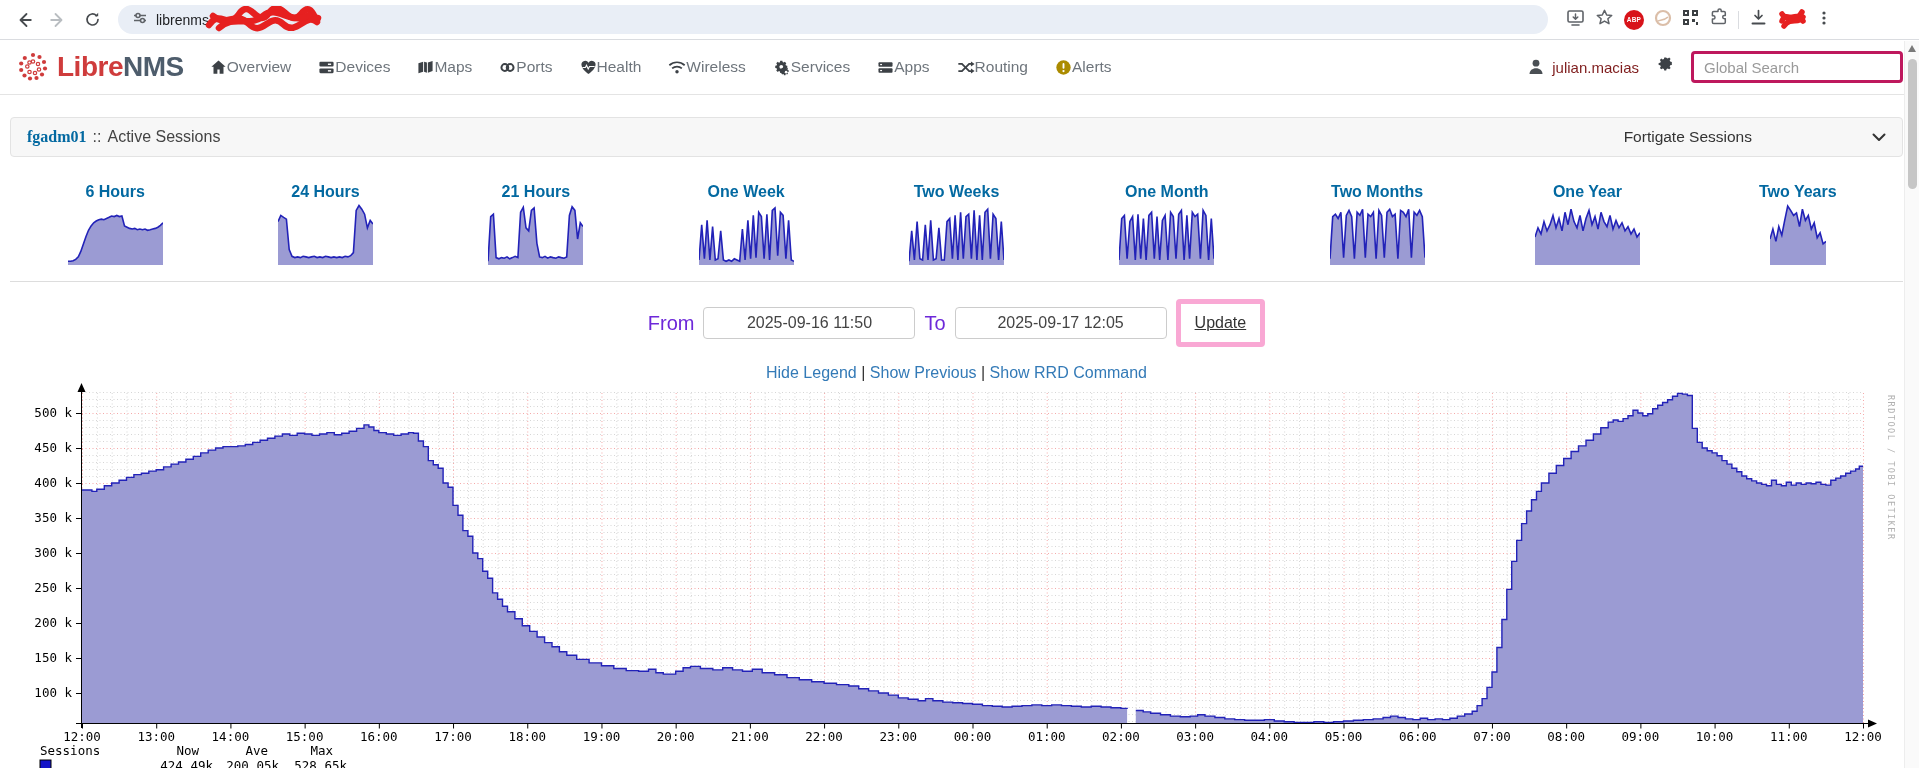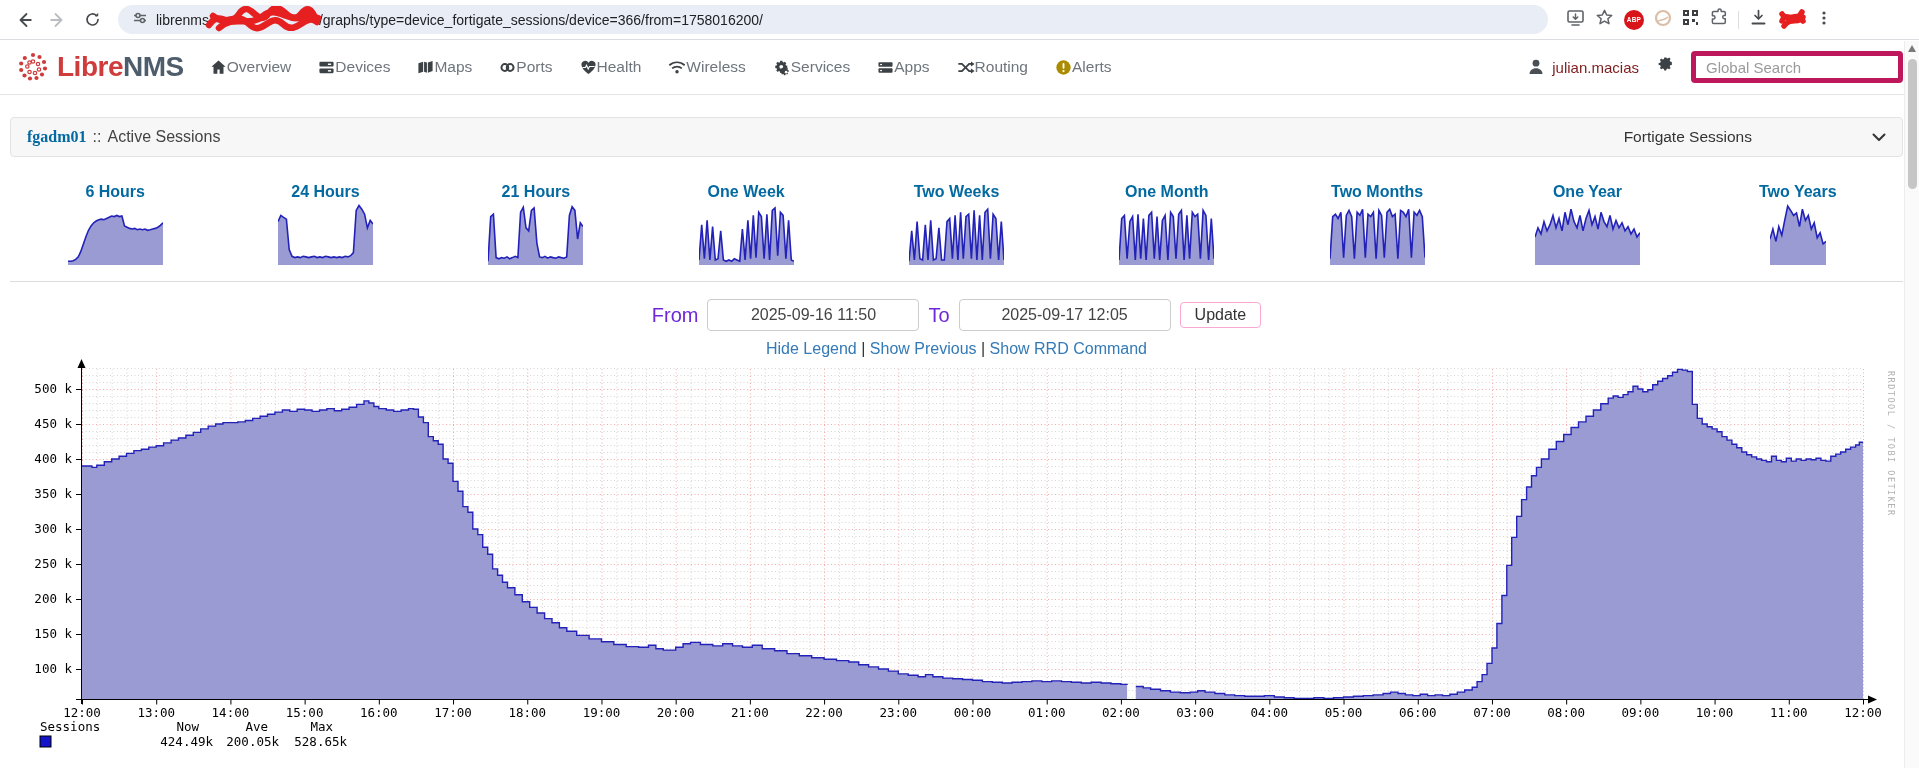--- a/index.html
+++ b/index.html
@@ -32,21 +32,21 @@
     align-items:center; padding:0 16px; }
   .brand { display:flex; align-items:center; gap:7px; margin-right:26px; }
   .brand .word { font-size:28px; font-weight:700; letter-spacing:-.5px; }
   .brand .libre { color:#cf3c3c; }
   .brand .nms { color:#4e5d6c; }
   .nav-items { display:flex; align-items:center; gap:27px; }
   .nav-item { display:flex; align-items:center; color:#6e757c; font-size:15.5px; cursor:pointer; }
   .nav-item svg { display:block; }
   .nav-right { margin-left:auto; display:flex; align-items:center; gap:16px; }
   .user { display:flex; align-items:center; gap:7px; color:#7f1d1d; font-size:15px; }
-  .search { width:212px; height:32px; border:5px solid #be185d; border-radius:4px; padding:0 10px;
+  .search { width:212px; height:32px; border:3px solid #be185d; border-radius:4px; padding:0 10px;
     font-size:15px; color:#333; font-family:"Liberation Sans",sans-serif; }
   .search::placeholder { color:#9a9a9a; }
 
   
   .content { padding:22px 16px 0 10px; }
   .device-header { height:40px; background:#f7f7f7; border:1px solid #e3e3e3; border-radius:4px;
     display:flex; align-items:center; padding:0 16px; }
   .device-header .dev { color:#0369a1; font-weight:bold; font-size:16px;font-family:Liberation Serif, serif; }
   .device-header .sep, .device-header .ttl { color:#444; font-size:16px; margin-left:6px; }
   .graph-select { margin-left:auto; display:flex; align-items:center; gap:120px; cursor:pointer; }
@@ -56,24 +56,24 @@
   .thumb { flex:1 1 0; display:flex; flex-direction:column; align-items:center; cursor:pointer; }
   .thumb .tlabel { font-size:16px; font-weight:bold; color:#0369a1; height:20px; }
   .thumb svg { display:block; }
 
   .hr { border-top:1px solid #ddd; margin-top:16px; }
 
   .controls { margin-top:17px; display:flex; align-items:center; justify-content:center; gap:9px; }
   .controls label { font-size:20px; color:#6d28d9; }
   .controls input { width:212px; height:32px; border:1px solid #ccc; border-radius:4px; padding:0 12px;
     font-size:16px; color:#444; font-family:"Liberation Sans",sans-serif;text-align:center; }
-  .controls button { height:26px; padding:0 14px; border:1px solid #f9a8d4; border-radius:4px; background:#fff;
-    font-size:16px; color:#333; cursor:pointer; font-family:"Liberation Sans",sans-serif; }
-
-  .glinks { margin-top:9px; height:19px; text-align:center; font-size:16px; color:#333; }
+  .controls button { height:48px; padding:0 14px; border:5px solid #f9a8d4; border-radius:4px; background:#fff;
+    font-size:16px; color:#333; cursor:pointer; font-family:"Liberation Sans",sans-serif;text-decoration:underline; }
+
+  .glinks { margin-top:17px; height:19px; text-align:center; font-size:16px; color:#333; }
   .glinks a { color:#337ab7; text-decoration:none; cursor:pointer; }
 
   .mainchart { display:block; margin-top:-10px; }
 </style>
 </head>
 <body>
 
 <div class="chrome">
   <div class="navbtn">
     <svg width="18" height="18" viewBox="0 0 18 18">
@@ -103,21 +103,20 @@
     </span>
     <span class="url">
       <span>librenms</span>
         <span class="scribble"><svg width="118" height="26" viewBox="0 0 118 26">
             <g stroke="#e62020" stroke-width="6.5" fill="none" stroke-linecap="round">
               <path d="M4 19 C 16 2, 22 25, 34 8 S 52 24, 64 7 S 84 23, 96 8 S 110 20, 113 12"></path>
               <path d="M8 10 C 22 22, 30 4, 44 18 S 64 5, 78 18 S 100 6, 112 16"></path>
               <path d="M14 22 C 28 8, 44 22, 58 10 S 86 20, 104 9"></path>
             </g>
           </svg></span>
-        <span>/graphs/type=device_fortigate_sessions/device=366/from=1758016200/</span>
     </span>
   </div>
   <div class="chrome-right">
     <span>
       <svg width="19" height="19" viewBox="0 0 19 19">
           <rect x="2" y="3" width="15" height="11" rx="1.5" fill="none" stroke="#5f6368" stroke-width="1.6"></rect>
           <path d="M6 17h7" stroke="#5f6368" stroke-width="1.6" stroke-linecap="round"></path>
           <path d="M9.5 6v5M7.2 9l2.3 2.3L11.8 9" stroke="#5f6368" stroke-width="1.5" fill="none" stroke-linecap="round" stroke-linejoin="round"></path>
         </svg>
     </span>

